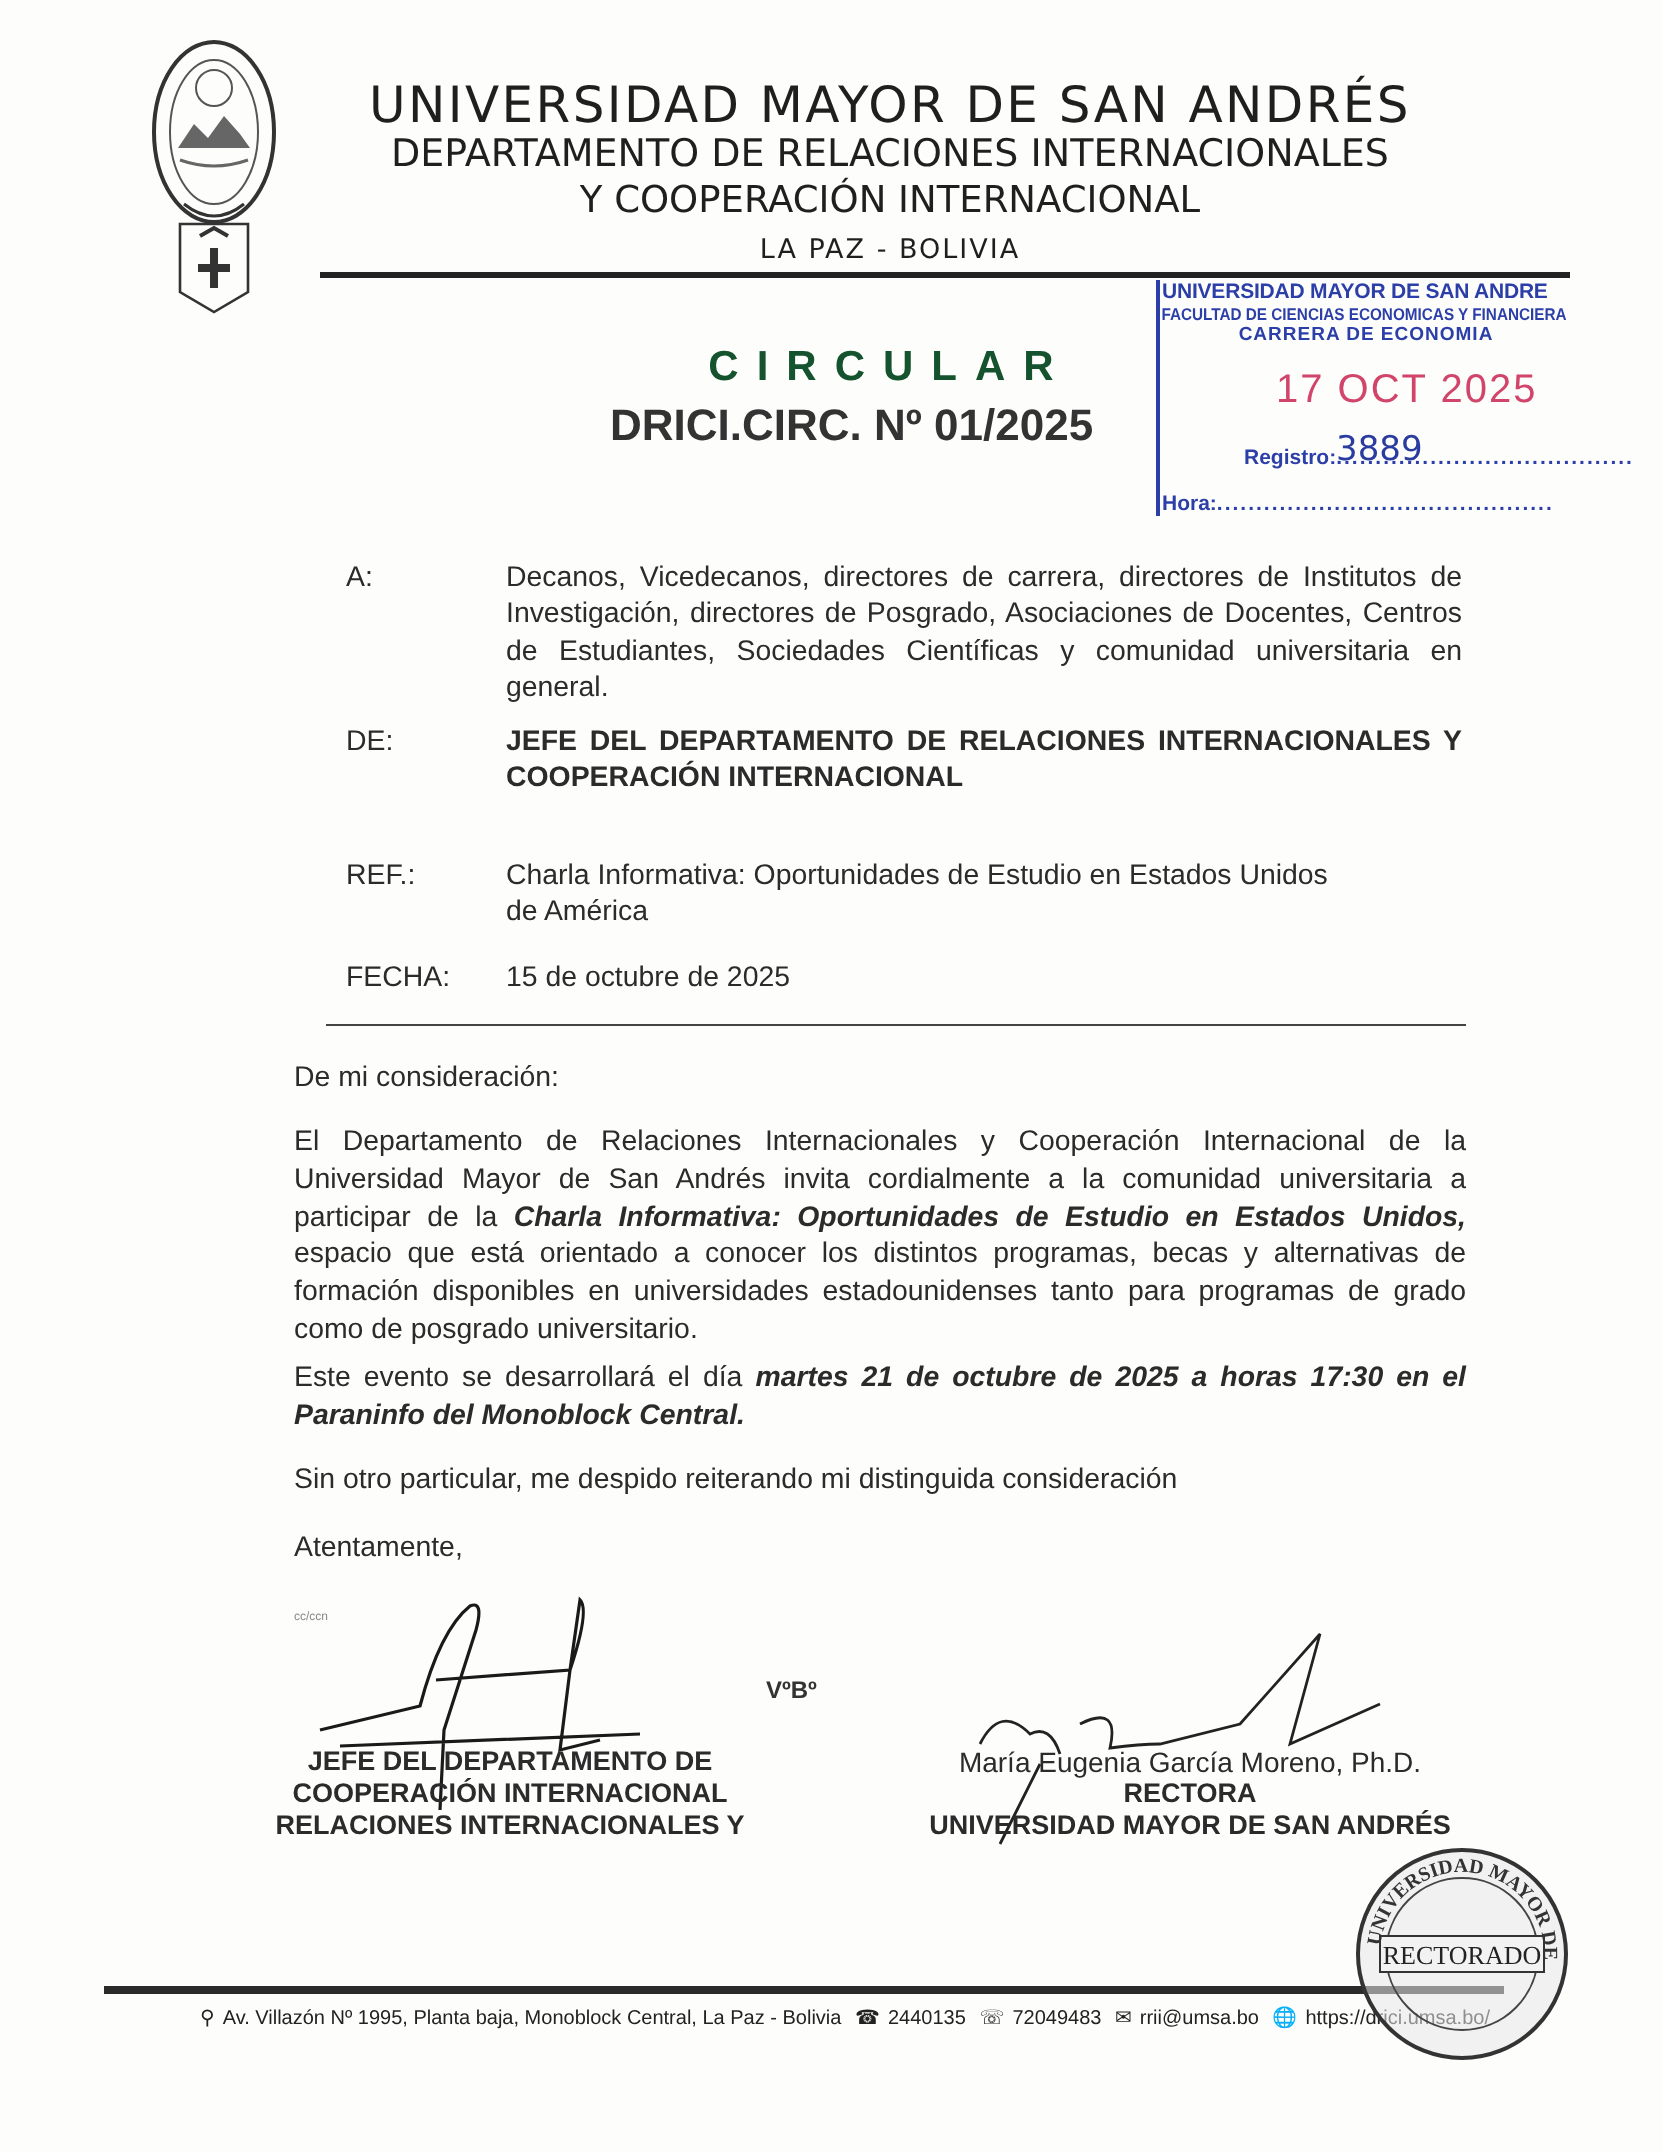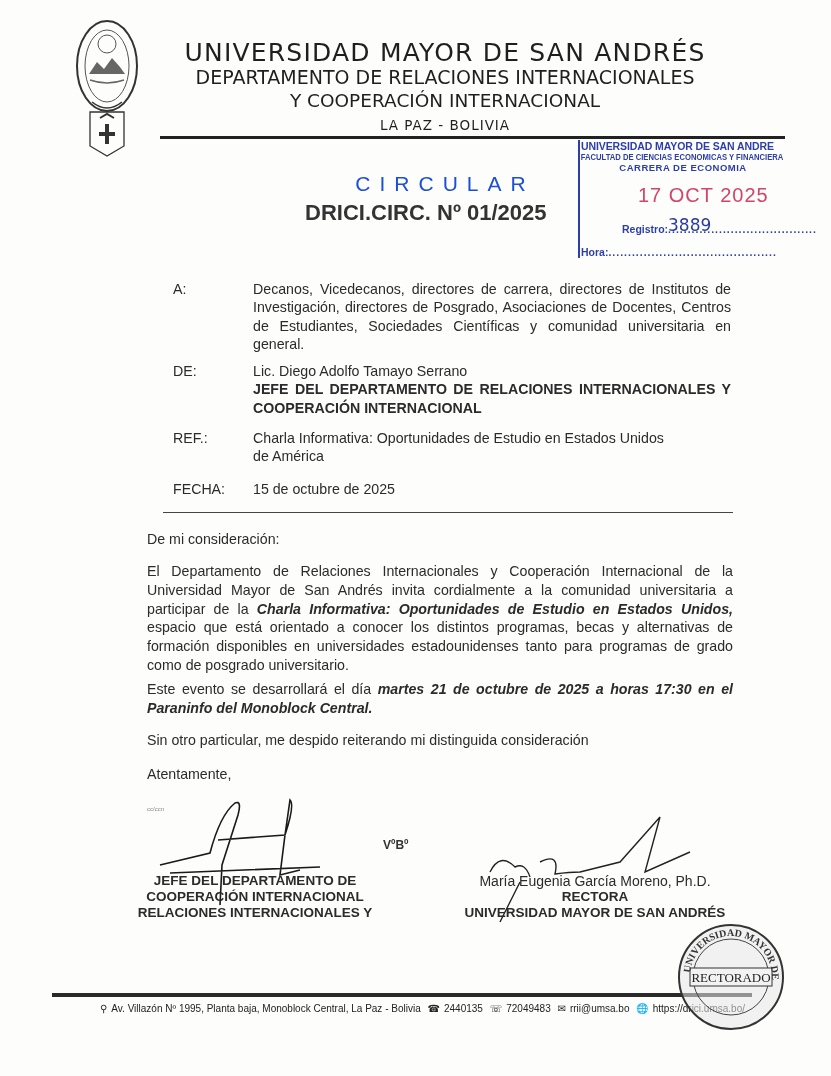--- a/index.html
+++ b/index.html
@@ -14,21 +14,21 @@
   .rule-top { left:160px; top:136px; width:625px; height:3px; background:#222; }
   .stamp { left:578px; top:140px; width:210px; height:120px; color:#2c3fa8; }
   .stamp .l1 { font-size:10.5px; font-weight:bold; white-space:nowrap; letter-spacing:-0.1px; }
   .stamp .l2 { font-size:8.5px; font-weight:bold; white-space:nowrap; transform:scaleX(0.9); transform-origin:left; }
   .stamp .l3 { font-size:9.5px; font-weight:bold; text-align:center; letter-spacing:0.5px; }
   .stamp .date { position:absolute; left:60px; top:44px; color:#d2456b; font-size:20px; font-family:"Liberation Sans Narrow","Liberation Sans", sans-serif; letter-spacing:1px; }
   .stamp .reg { position:absolute; left:3px; top:83px; font-size:10.5px; font-weight:bold;padding-left:41px; }
   .stamp .regnum { position:absolute; left:90px; top:75px; font-size:17px; color:#2a3c9f; font-family:"DejaVu Sans", sans-serif; }
   .stamp .hora { position:absolute; left:3px; top:106px; font-size:10.5px; font-weight:bold; }
   .stamp .bar { position:absolute; left:0; top:0; width:2px; height:118px; background:#2c3fa8; }
-  .title1 { left:300px; top:172px; width:290px; text-align:center; font-size:21px; font-weight:normal; letter-spacing:9px; color:#1d4ed8; }
+  .title1 { left:300px; top:172px; width:290px; text-align:center; font-size:21px; font-weight:bold; letter-spacing:9px; color:#14532d; }
   .title2 { left:305px; top:200px; width:280px; text-align:left; font-size:22px; font-weight:bold; color:#333; }
   .field { left:173px; font-size:14.2px; line-height:18.4px; }
   .lbl { position:absolute; left:0; top:0; width:80px; }
   .val { position:absolute; left:80px; top:0; width:478px; text-align:justify; }
   .val b { font-weight:bold; }
   .rule-mid { left:163px; top:512px; width:570px; height:1px; background:#444; }
   .body-text { left:147px; width:586px; font-size:14.2px; line-height:18.8px; text-align:justify; }
   .sig-block { text-align:center; font-size:13.5px; line-height:16px; }
   .sig-block .name { font-size:14px; }
   .sig-block b { font-weight:bold; }
@@ -75,21 +75,20 @@
 <div class="abs title2">DRICI.CIRC. Nº 01/2025</div>
 
 <div class="abs field" style="top:280px; height:76px;">
   <div class="lbl">A:</div>
   <div class="val">Decanos, Vicedecanos, directores de carrera, directores de Institutos de Investigación, directores de Posgrado, Asociaciones de Docentes, Centros de Estudiantes, Sociedades Científicas y comunidad universitaria en general.</div>
 </div>
 
 <div class="abs field" style="top:362px; height:60px;">
   <div class="lbl">DE:</div>
   <div class="val">
-    <div>Lic. Diego Adolfo Tamayo Serrano</div>
     <b style="display:block;">JEFE DEL DEPARTAMENTO DE RELACIONES INTERNACIONALES Y COOPERACIÓN INTERNACIONAL</b>
   </div>
 </div>
 
 <div class="abs field" style="top:429px; height:40px;">
   <div class="lbl">REF.:</div>
   <div class="val" style="width:430px; text-align:left;">Charla Informativa: Oportunidades de Estudio en Estados Unidos de América</div>
 </div>
 
 <div class="abs field" style="top:480px; height:20px;">

